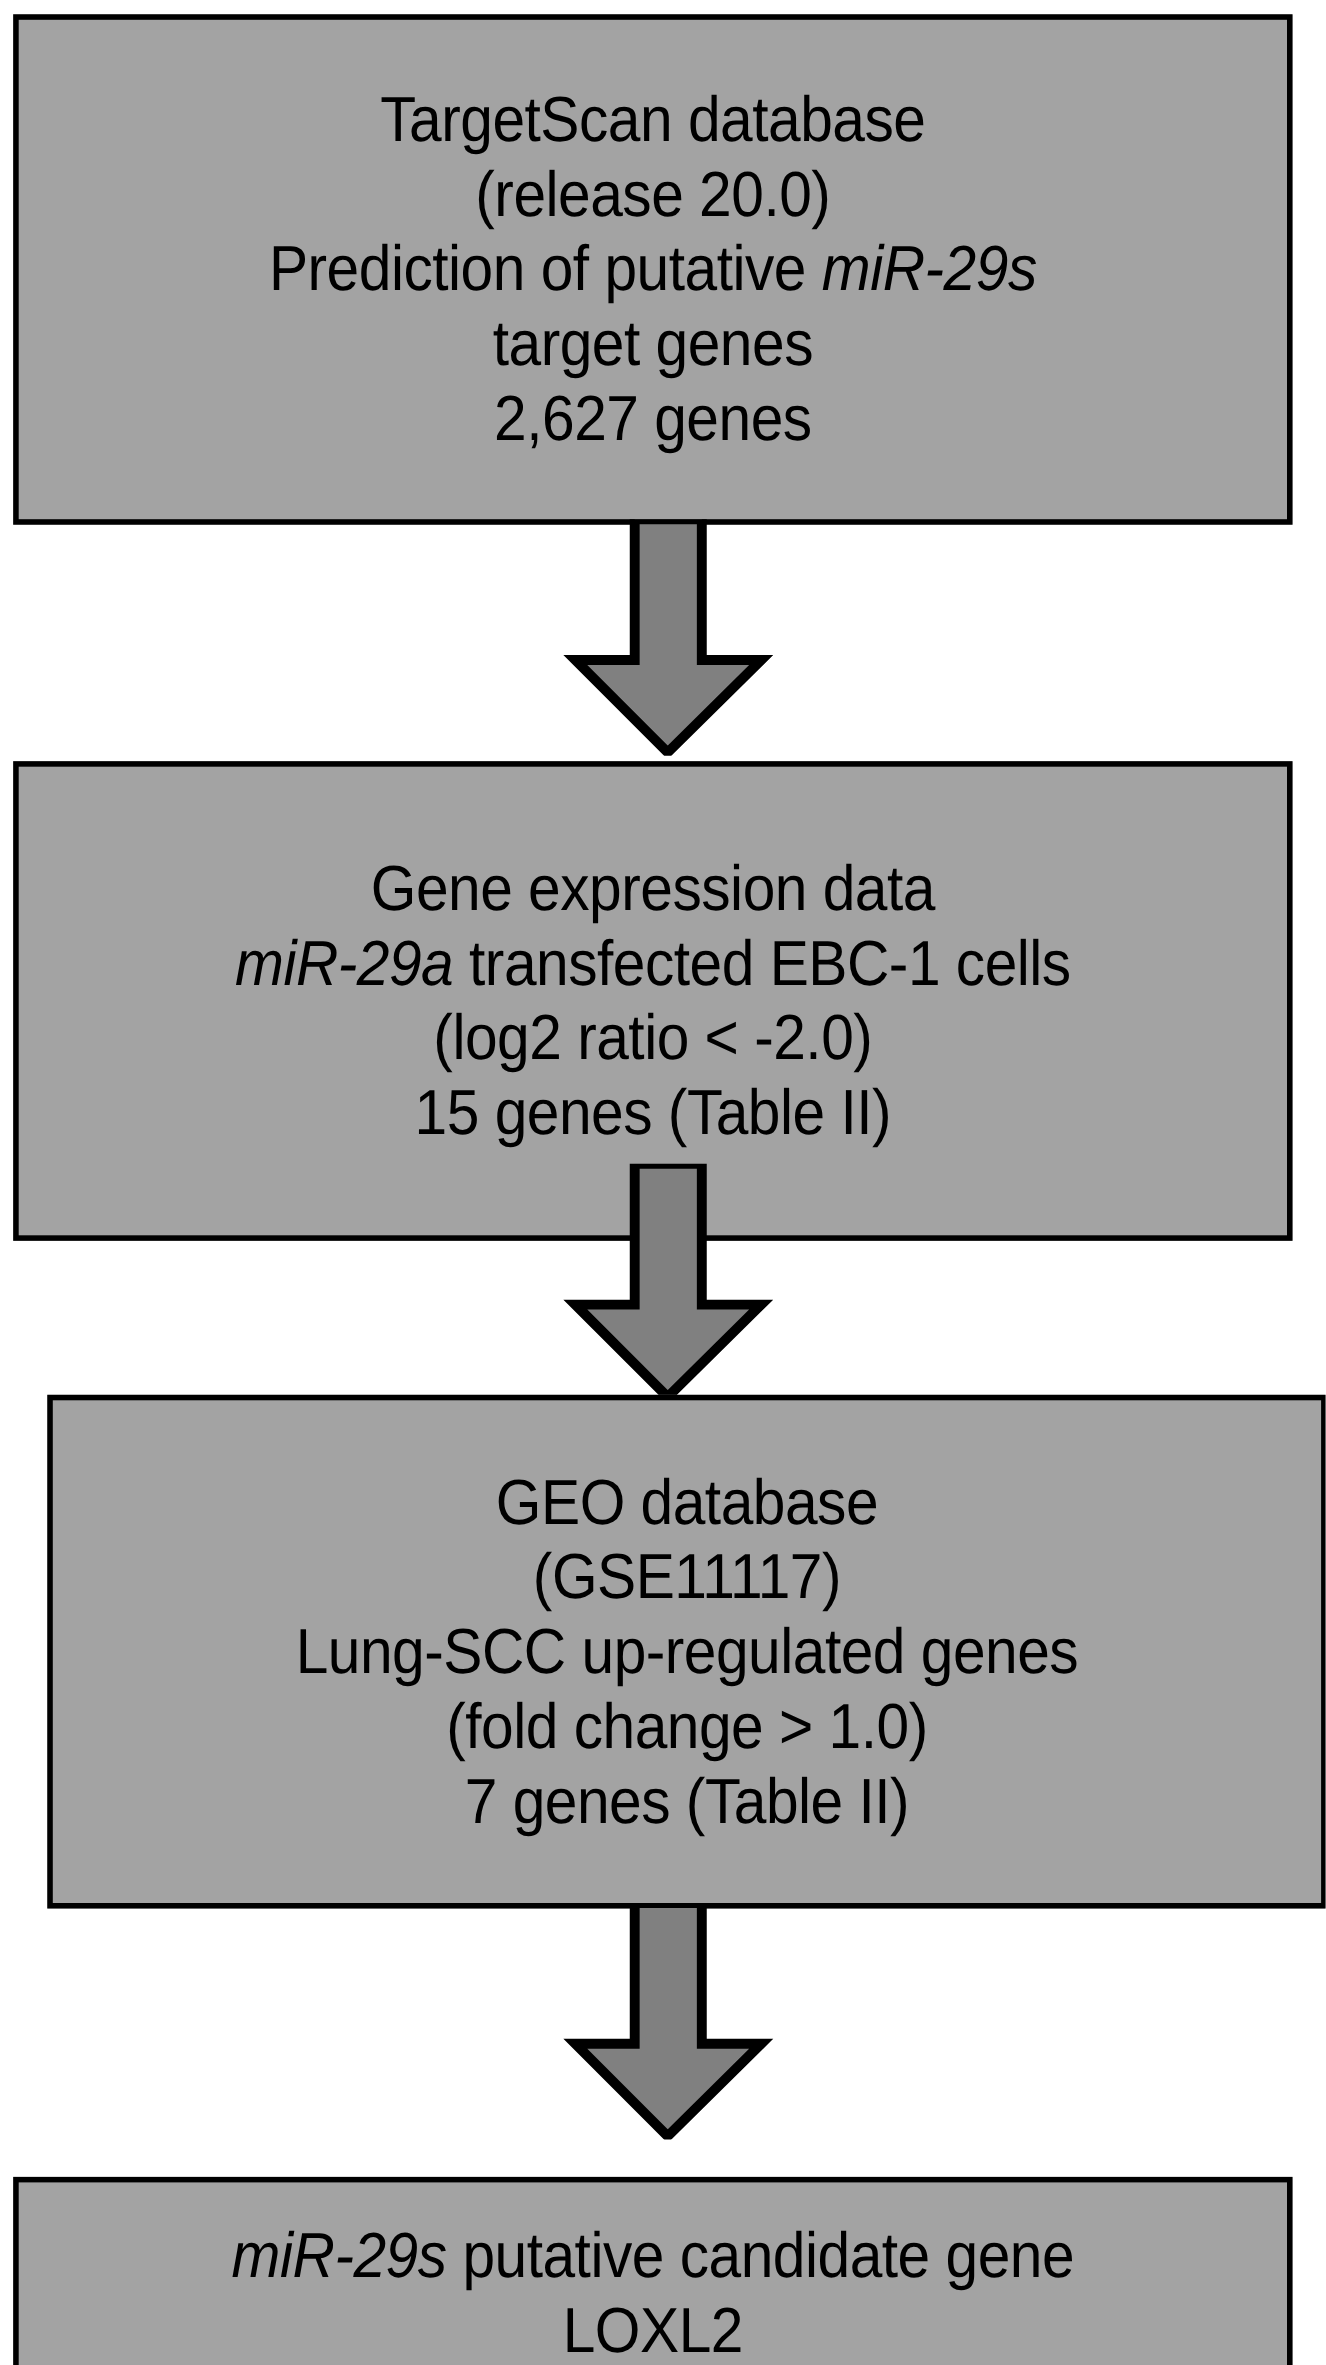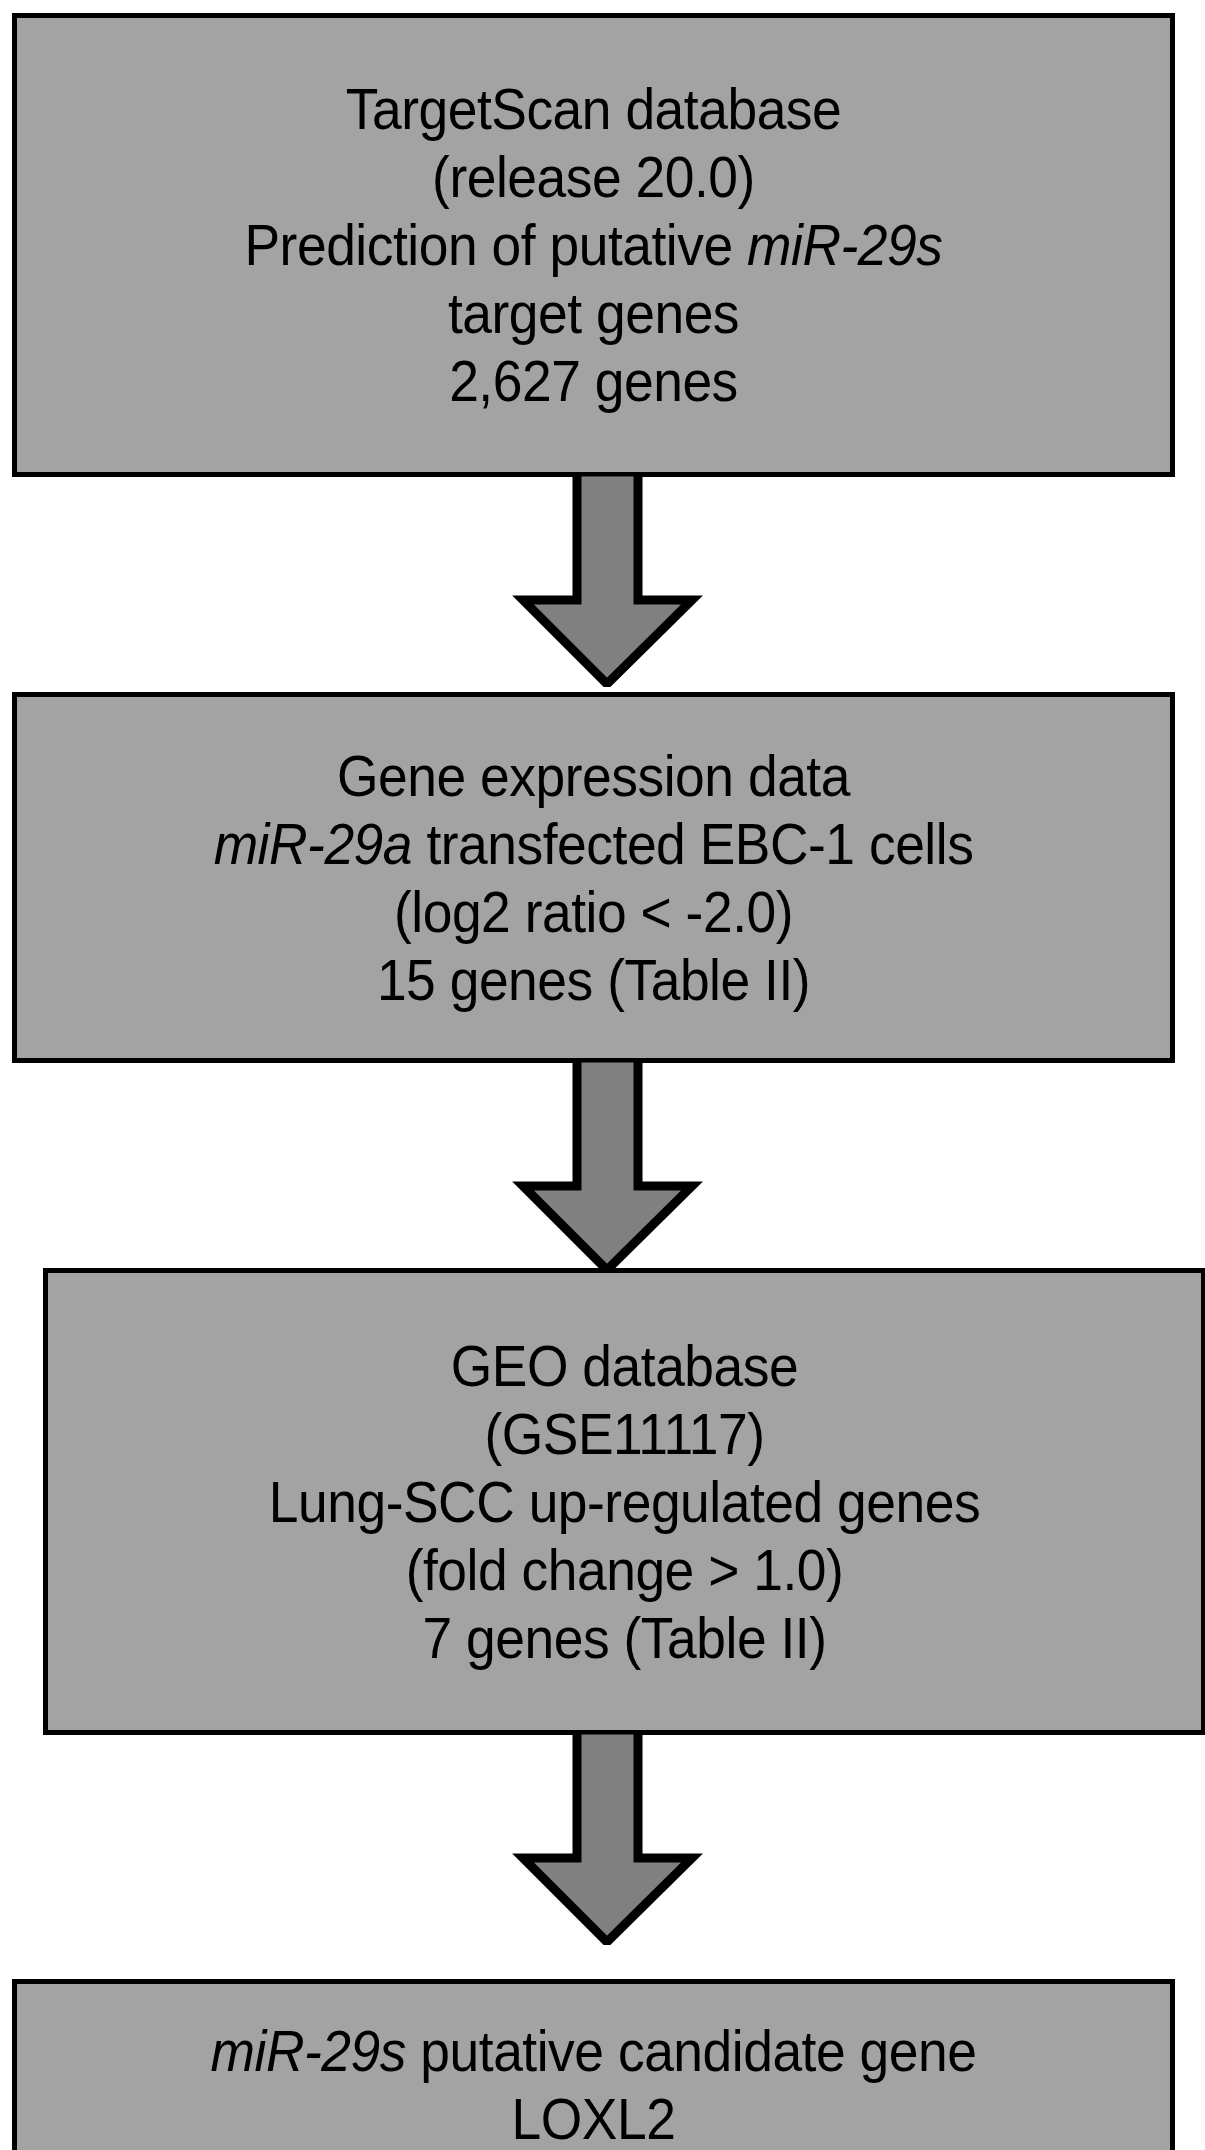--- a/index.html
+++ b/index.html
@@ -30,21 +30,21 @@
     box-sizing: border-box;
     border: 5px solid #000000;
     background: #a3a3a3;
     display: flex;
     flex-direction: column;
     align-items: center;
     justify-content: center;
   }
 
   #box-1 { top: 13px;   height: 464px; }
-  #box-2 { top: 692px;  height: 371px; }
+  #box-2 { top: 692px;  height: 436px; }
   #box-3 { top: 1268px; height: 467px; margin-left: 31px; }
   #box-4 { top: 1947px; height: 212px; margin-top: 32px; }
 
   .node-line {
     display: block;
     width: 100%;
     text-align: center;
     color: #000000;
     font-size: 58px;
     line-height: 68px;

